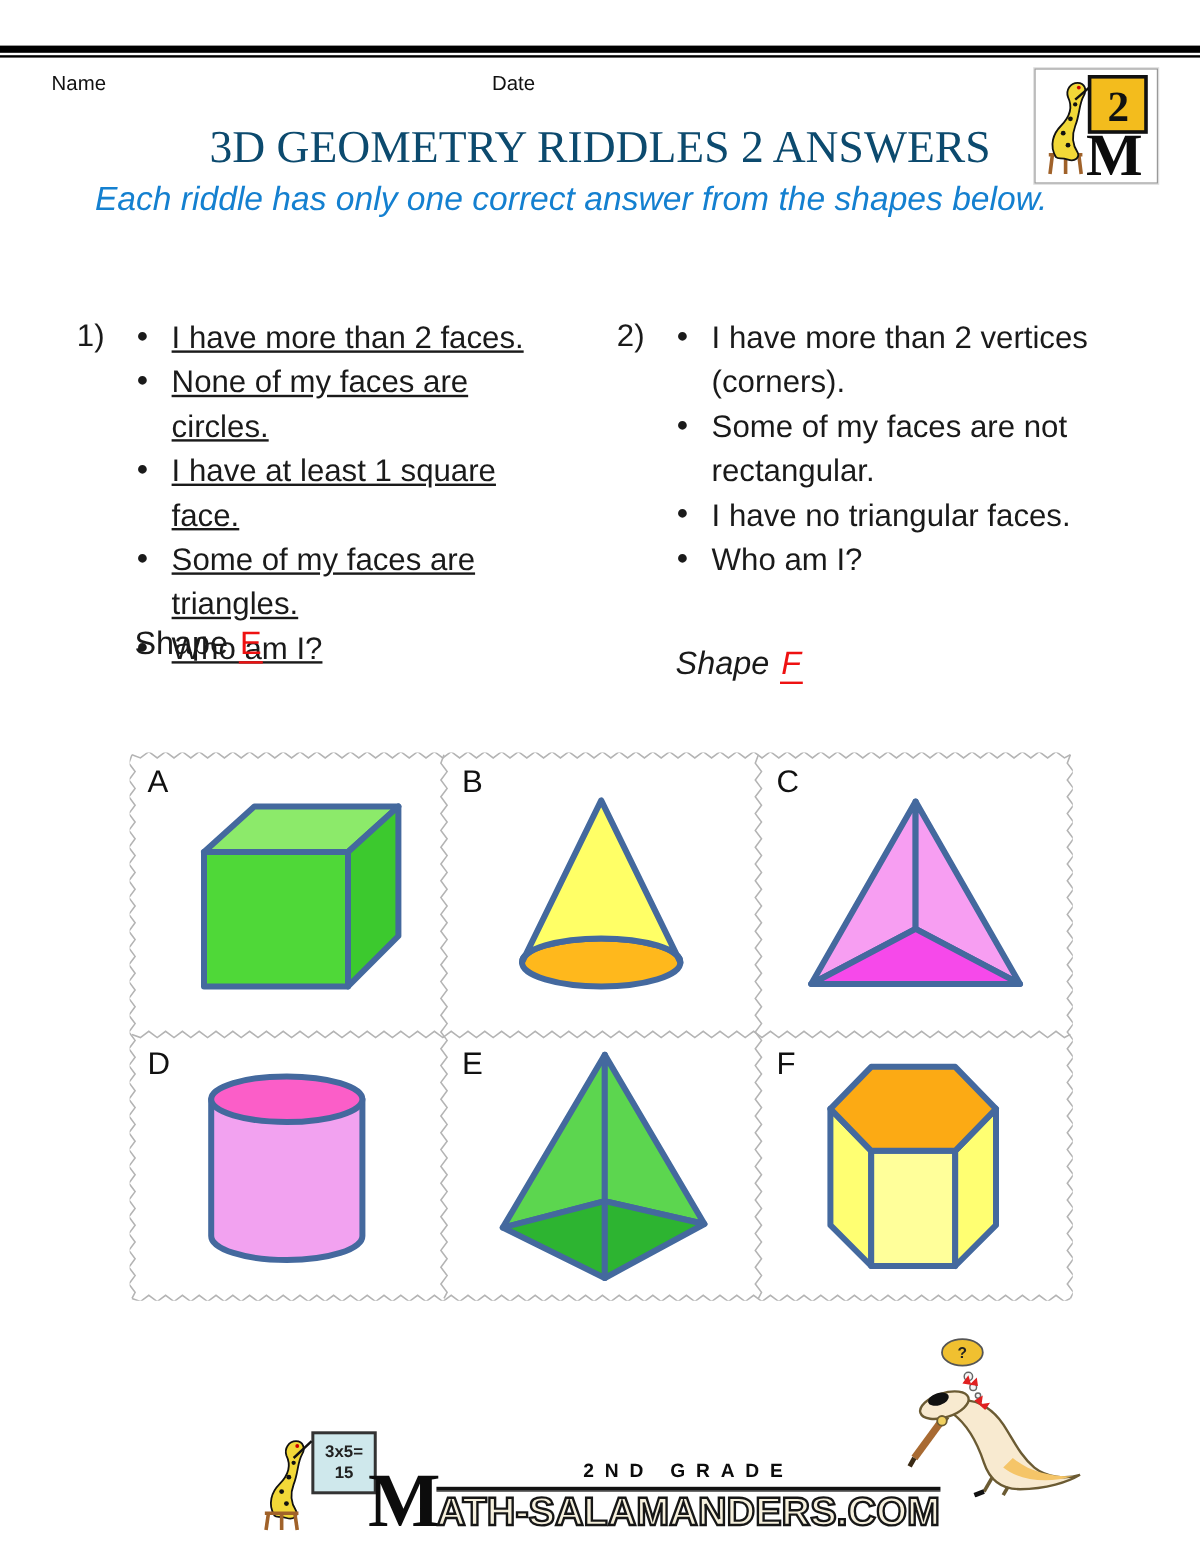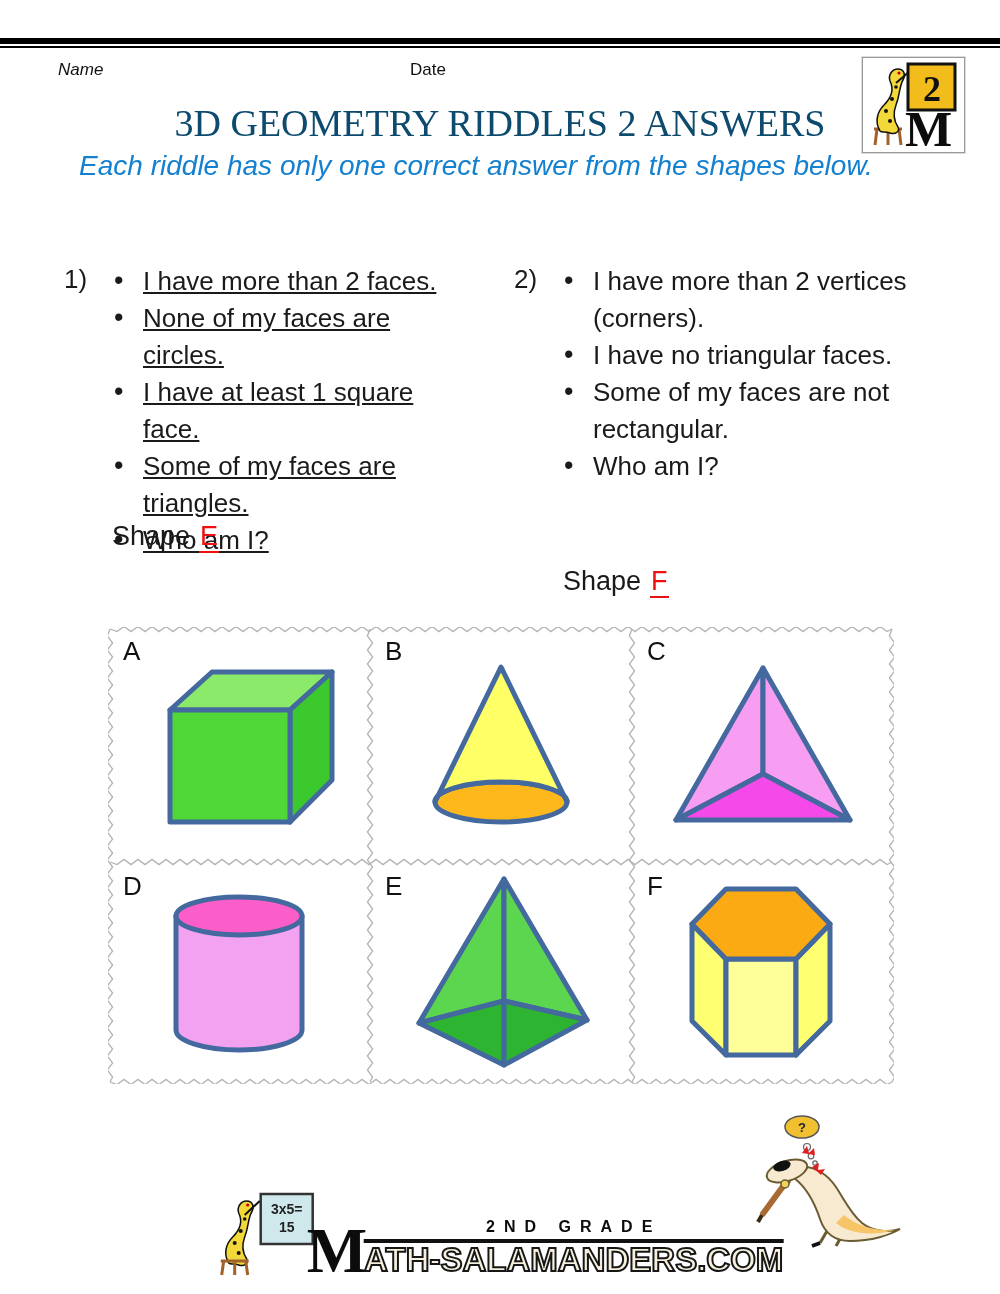--- a/index.html
+++ b/index.html
@@ -4,21 +4,21 @@
 <style>
   * { margin:0; padding:0; box-sizing:border-box; }
   body { background:#ffffff; font-family:"Liberation Sans", sans-serif; }
   .page { position:relative; width:1000px; height:1294px; background:#ffffff; overflow:hidden; margin:0 auto; }
 
   
   .top-rule { position:absolute; top:38px; left:0; width:1000px; height:10px;
               border-top:6px solid #000; border-bottom:2px solid #000; background:#fff; }
 
   .field-label { position:absolute; top:60px; font-size:17px; color:#111; }
-  #name-label { left:58px;font-style:italic; }
+  #name-label { left:43px; }
   #date-label { left:410px; }
 
   
   .logo-box { position:absolute; top:57px; left:862px; width:103px; height:96px;
               background:#fff; border:1px solid #999; box-shadow:0 0 0 1px #ddd; padding:3px; }
 
   .page-title { position:absolute; top:101px; left:0; width:1000px; text-align:center;
                 font-family:"Liberation Serif", serif; font-size:38px; font-weight:500;
                 color:#0c4a6e; letter-spacing:0; }
   .page-subtitle { position:absolute; top:150px; left:0; width:952px; text-align:center;
@@ -30,21 +30,21 @@
   #riddle-2 { left:514px; }
   .riddle-number { width:47px; font-size:26px; padding-top:1px; }
   .clues { list-style:none; font-size:26px; line-height:37px; }
   #riddle-1 .clues { width:345px;text-decoration:underline; }
   #riddle-2 .clues { width:352px; }
   .clues li { position:relative; padding-left:32px; }
   .clues li::before { content:'\2022'; position:absolute; left:3px; top:-1px; font-size:27px; }
 
   .shape-answer { position:absolute; font-size:27px; color:#1a1a1a; }
   #answer-1 { left:112px; top:521px; }
-  #answer-2 { left:563px; top:566px; }
+  #answer-2 { left:563px; top:538px;font-style:italic; }
   .answer-letter { color:#ee1111; border-bottom:2px solid #ee1111; padding:0 1px; margin-left:9px; }
 
   
   .shape-grid { position:absolute; left:108px; top:627px; width:785px; height:456px;
                 display:grid; grid-template-columns:262px 262px 261px; grid-template-rows:235px 221px; }
   .shape-cell { position:relative; display:flex; align-items:center; justify-content:center; }
   .cell-label { position:absolute; top:9px; left:15px; font-size:26px; color:#111; }
   #grid-borders { position:absolute; left:108px; top:627px; width:786px; height:457px; pointer-events:none; }
 
   
@@ -111,22 +111,22 @@
       <li>I have at least 1 square face.</li>
       <li>Some of my faces are triangles.</li>
       <li>Who am I?</li>
     </ul>
   </div>
 
   <div class="riddle" id="riddle-2">
     <span class="riddle-number">2)</span>
     <ul class="clues">
       <li>I have more than 2 vertices (corners).</li>
+      <li>Some of my faces are not rectangular.</li>
       <li>I have no triangular faces.</li>
-      <li>Some of my faces are not rectangular.</li>
       <li>Who am I?</li>
     </ul>
   </div>
 
   <div class="shape-answer" id="answer-1">
     <span>Shape</span><span class="answer-letter">E</span>
   </div>
   <div class="shape-answer" id="answer-2">
     <span>Shape</span><span class="answer-letter">F</span>
   </div>

